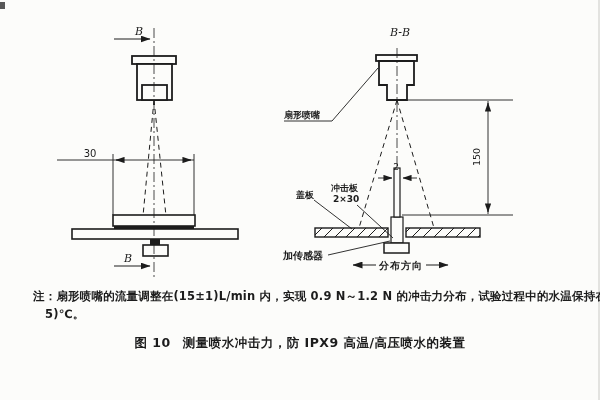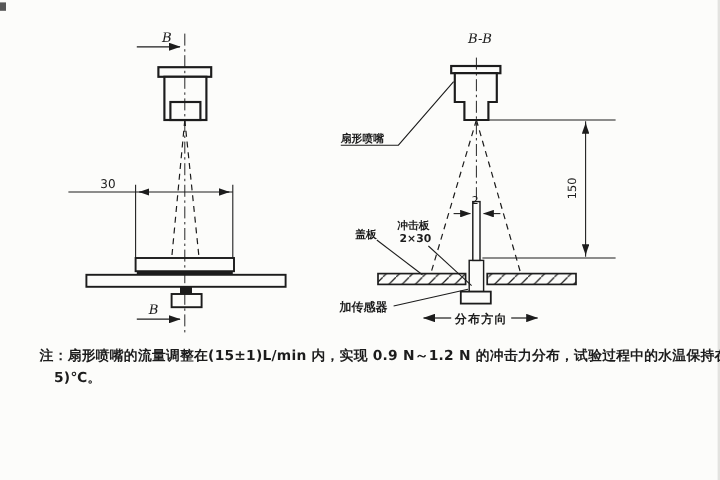--- a/index.html
+++ b/index.html
@@ -144,13 +144,16 @@
       <text class="cjk" style="font-size:10px" x="283" y="259">加传感器</text>
       <text class="cjk" style="font-size:10px;letter-spacing:1px" x="401" y="269" text-anchor="middle">分布方向</text>
     </g>
   </svg>
 
   <div class="note">
     <div><span>注：</span><span>扇形喷嘴的流量调整在(15±1)L/min 内，实现 0.9 N～1.2 N 的冲击力分布，试验过程中的水温保持在(20±</span></div>
     <div class="second"><span>5)℃。</span></div>
   </div>
 
+  <div class="caption">
+    <span class="fig-no">图 10</span><span>测量喷水冲击力，防 IPX9 高温/高压喷水的装置</span>
+  </div>
 </div>
 
 </body></html>

